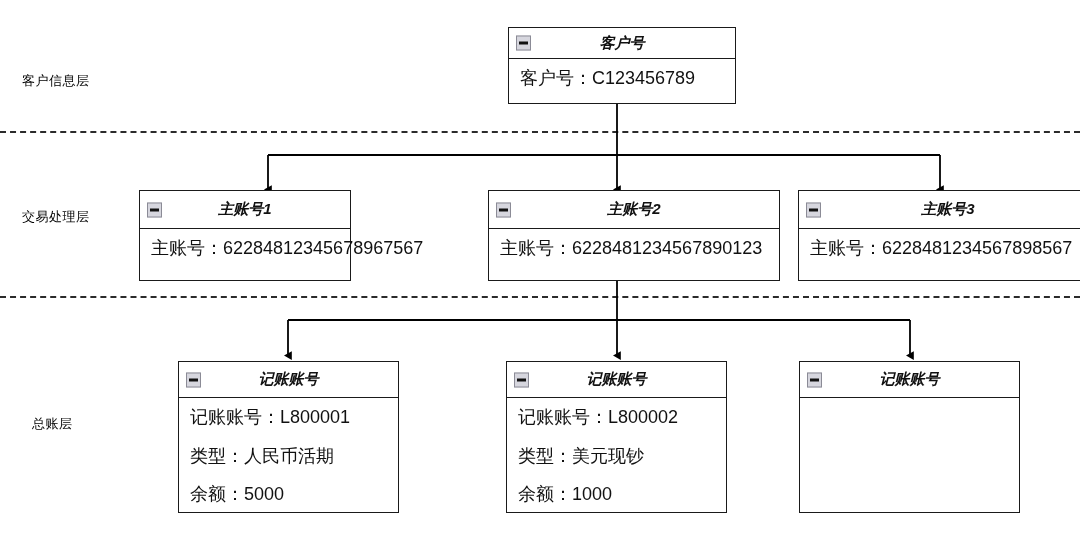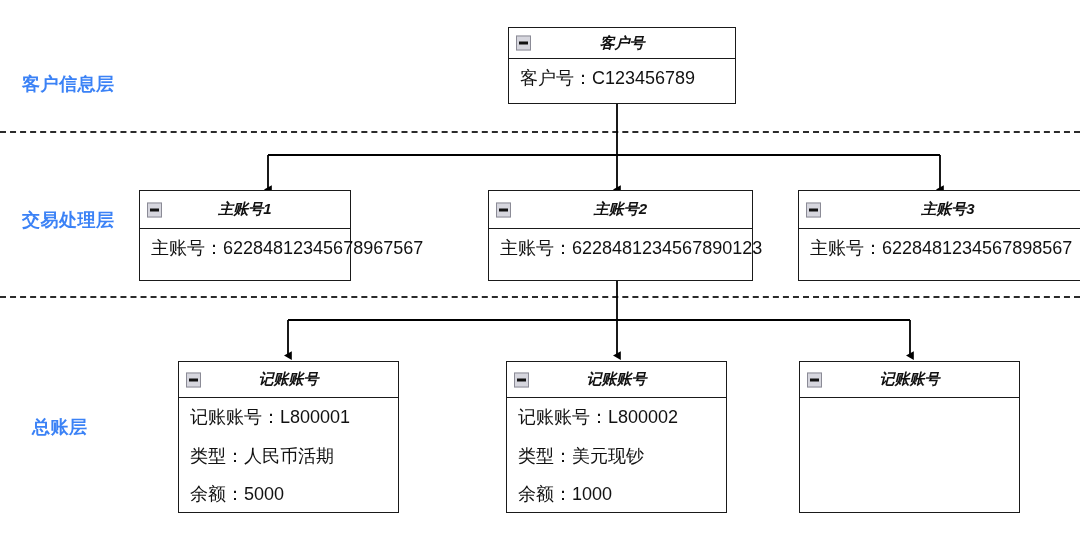--- a/index.html
+++ b/index.html
@@ -24,23 +24,23 @@
     position: absolute;
     left: 0;
     width: 1080px;
     height: 0;
     border-top: 2px dashed #2b2b2b;
   }
 
   
   .layer-label {
     position: absolute;
-    font-size: 18px;
-    font-weight: bold;
-    color: #3b82f6;
+    font-size: 13px;
+    font-weight: normal;
+    color: #000000;
     letter-spacing: 0.5px;
     white-space: nowrap;
   }
 
   
   .node {
     position: absolute;
     box-sizing: border-box;
     background: #ffffff;
     border: 1.6px solid #1a1a1a;
@@ -161,21 +161,21 @@
       <span class="collapse-icon">
         <span class="bar"></span>
       </span>
       <span class="node-title">主账号1</span>
     </div>
     <div class="node-body">
       <div class="field compact">主账号：62284812345678967567</div>
     </div>
   </div>
 
-  <div class="node" style="left:488px; top:190px; width:265px; height:91px;">
+  <div class="node" style="left:488px; top:190px; width:292px; height:91px;">
     <div class="node-header" style="height:38px;">
       <span class="collapse-icon">
         <span class="bar"></span>
       </span>
       <span class="node-title">主账号2</span>
     </div>
     <div class="node-body">
       <div class="field compact">主账号：6228481234567890123</div>
     </div>
   </div>

